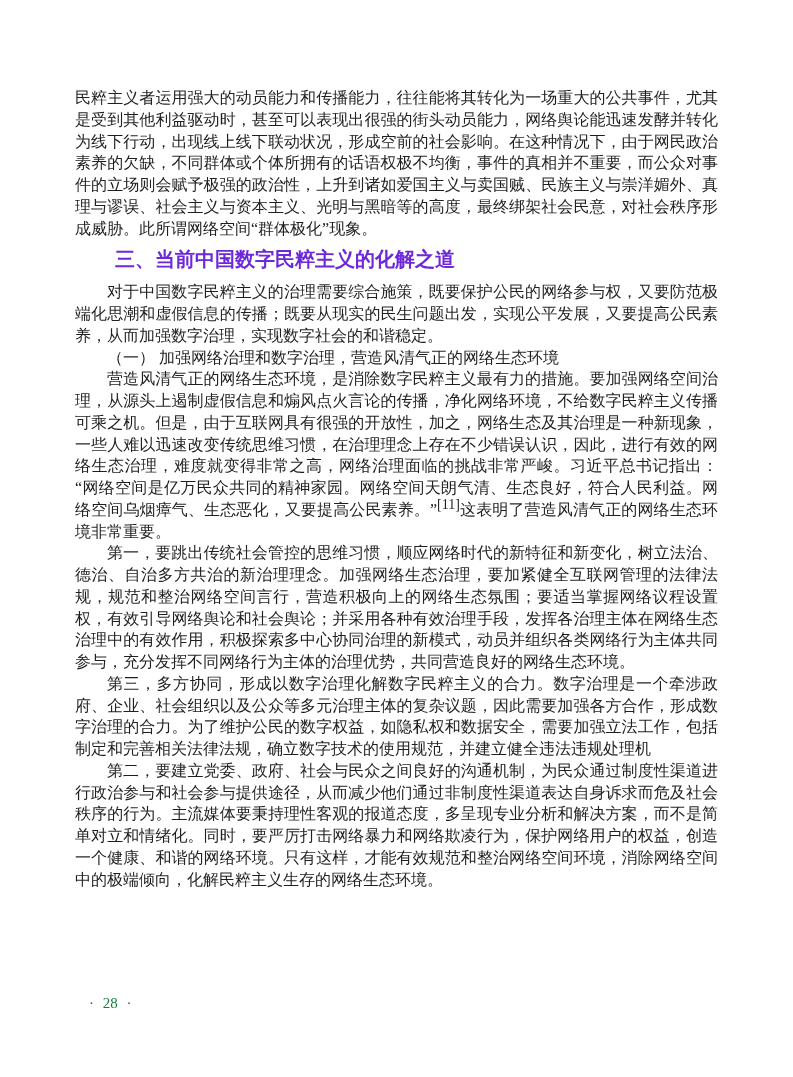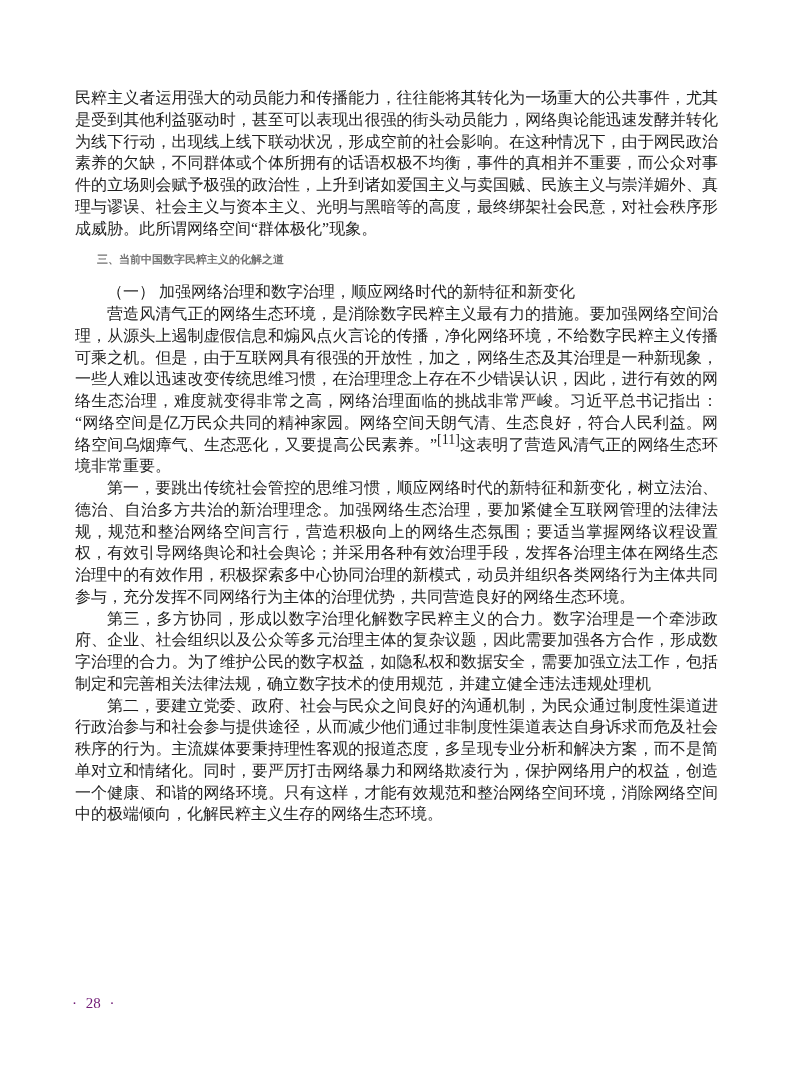--- a/index.html
+++ b/index.html
@@ -30,58 +30,59 @@
     text-indent: 2em;
     word-break: break-all;
   }
   p.para.no-indent {
     text-indent: 0;
   }
   .section-heading {
     margin: 9px 0 11px 0;
     font-family: "Liberation Sans", sans-serif;
     font-weight: 700;
-    font-size: 11px;
+    font-size: 20px;
     line-height: 22px;
     text-indent: 2em;
-    color: #737373;
+    color: #6d28d9;
     text-align: left;
   }
   .subsection-heading {
     text-align: left;
   }
   sup.fnref {
     font-size: 14px;
     line-height: 0;
     vertical-align: super;
   }
   .page-number {
     position: absolute;
-    left: 72px;
+    left: 89px;
     top: 994px;
     font-size: 15px;
     line-height: 18px;
-    color: #701a75;
+    color: #15803d;
     word-spacing: 5px;
     font-family: "Liberation Serif", serif;
   }
 </style>
 </head>
 <body>
 
 <div class="page">
   <div class="text-column">
 
     <p class="para no-indent">民粹主义者运用强大的动员能力和传播能力，往往能将其转化为一场重大的公共事件，尤其是受到其他利益驱动时，甚至可以表现出很强的街头动员能力，网络舆论能迅速发酵并转化为线下行动，出现线上线下联动状况，形成空前的社会影响。在这种情况下，由于网民政治素养的欠缺，不同群体或个体所拥有的话语权极不均衡，事件的真相并不重要，而公众对事件的立场则会赋予极强的政治性，上升到诸如爱国主义与卖国贼、民族主义与崇洋媚外、真理与谬误、社会主义与资本主义、光明与黑暗等的高度，最终绑架社会民意，对社会秩序形成威胁。此所谓网络空间“群体极化”现象。</p>
 
 
     <h2 class="section-heading">三、当前中国数字民粹主义的化解之道</h2>
 
+    <p class="para">对于中国数字民粹主义的治理需要综合施策，既要保护公民的网络参与权，又要防范极端化思潮和虚假信息的传播；既要从现实的民生问题出发，实现公平发展，又要提高公民素养，从而加强数字治理，实现数字社会的和谐稳定。</p>
 
-    <p class="para subsection-heading">（一） 加强网络治理和数字治理，顺应网络时代的新特征和新变化</p>
+    <p class="para subsection-heading">（一） 加强网络治理和数字治理，营造风清气正的网络生态环境</p>
 
     <p class="para">
       <span>营造风清气正的网络生态环境，是消除数字民粹主义最有力的措施。要加强网络空间治理，从源头上遏制虚假信息和煽风点火言论的传播，净化网络环境，不给数字民粹主义传播可乘之机。但是，由于互联网具有很强的开放性，加之，网络生态及其治理是一种新现象，一些人难以迅速改变传统思维习惯，在治理理念上存在不少错误认识，因此，进行有效的网络生态治理，难度就变得非常之高，网络治理面临的挑战非常严峻。习近平总书记指出：“网络空间是亿万民众共同的精神家园。网络空间天朗气清、生态良好，符合人民利益。网络空间乌烟瘴气、生态恶化，又要提高公民素养。”</span><sup class="fnref">[11]</sup><span>这表明了营造风清气正的网络生态环境非常重要。</span>
     </p>
 
     <p class="para">第一，要跳出传统社会管控的思维习惯，顺应网络时代的新特征和新变化，树立法治、德治、自治多方共治的新治理理念。加强网络生态治理，要加紧健全互联网管理的法律法规，规范和整治网络空间言行，营造积极向上的网络生态氛围；要适当掌握网络议程设置权，有效引导网络舆论和社会舆论；并采用各种有效治理手段，发挥各治理主体在网络生态治理中的有效作用，积极探索多中心协同治理的新模式，动员并组织各类网络行为主体共同参与，充分发挥不同网络行为主体的治理优势，共同营造良好的网络生态环境。</p>
 
     <p class="para">第三，多方协同，形成以数字治理化解数字民粹主义的合力。数字治理是一个牵涉政府、企业、社会组织以及公众等多元治理主体的复杂议题，因此需要加强各方合作，形成数字治理的合力。为了维护公民的数字权益，如隐私权和数据安全，需要加强立法工作，包括制定和完善相关法律法规，确立数字技术的使用规范，并建立健全违法违规处理机</p>
 
     <p class="para">第二，要建立党委、政府、社会与民众之间良好的沟通机制，为民众通过制度性渠道进行政治参与和社会参与提供途径，从而减少他们通过非制度性渠道表达自身诉求而危及社会秩序的行为。主流媒体要秉持理性客观的报道态度，多呈现专业分析和解决方案，而不是简单对立和情绪化。同时，要严厉打击网络暴力和网络欺凌行为，保护网络用户的权益，创造一个健康、和谐的网络环境。只有这样，才能有效规范和整治网络空间环境，消除网络空间中的极端倾向，化解民粹主义生存的网络生态环境。</p>

